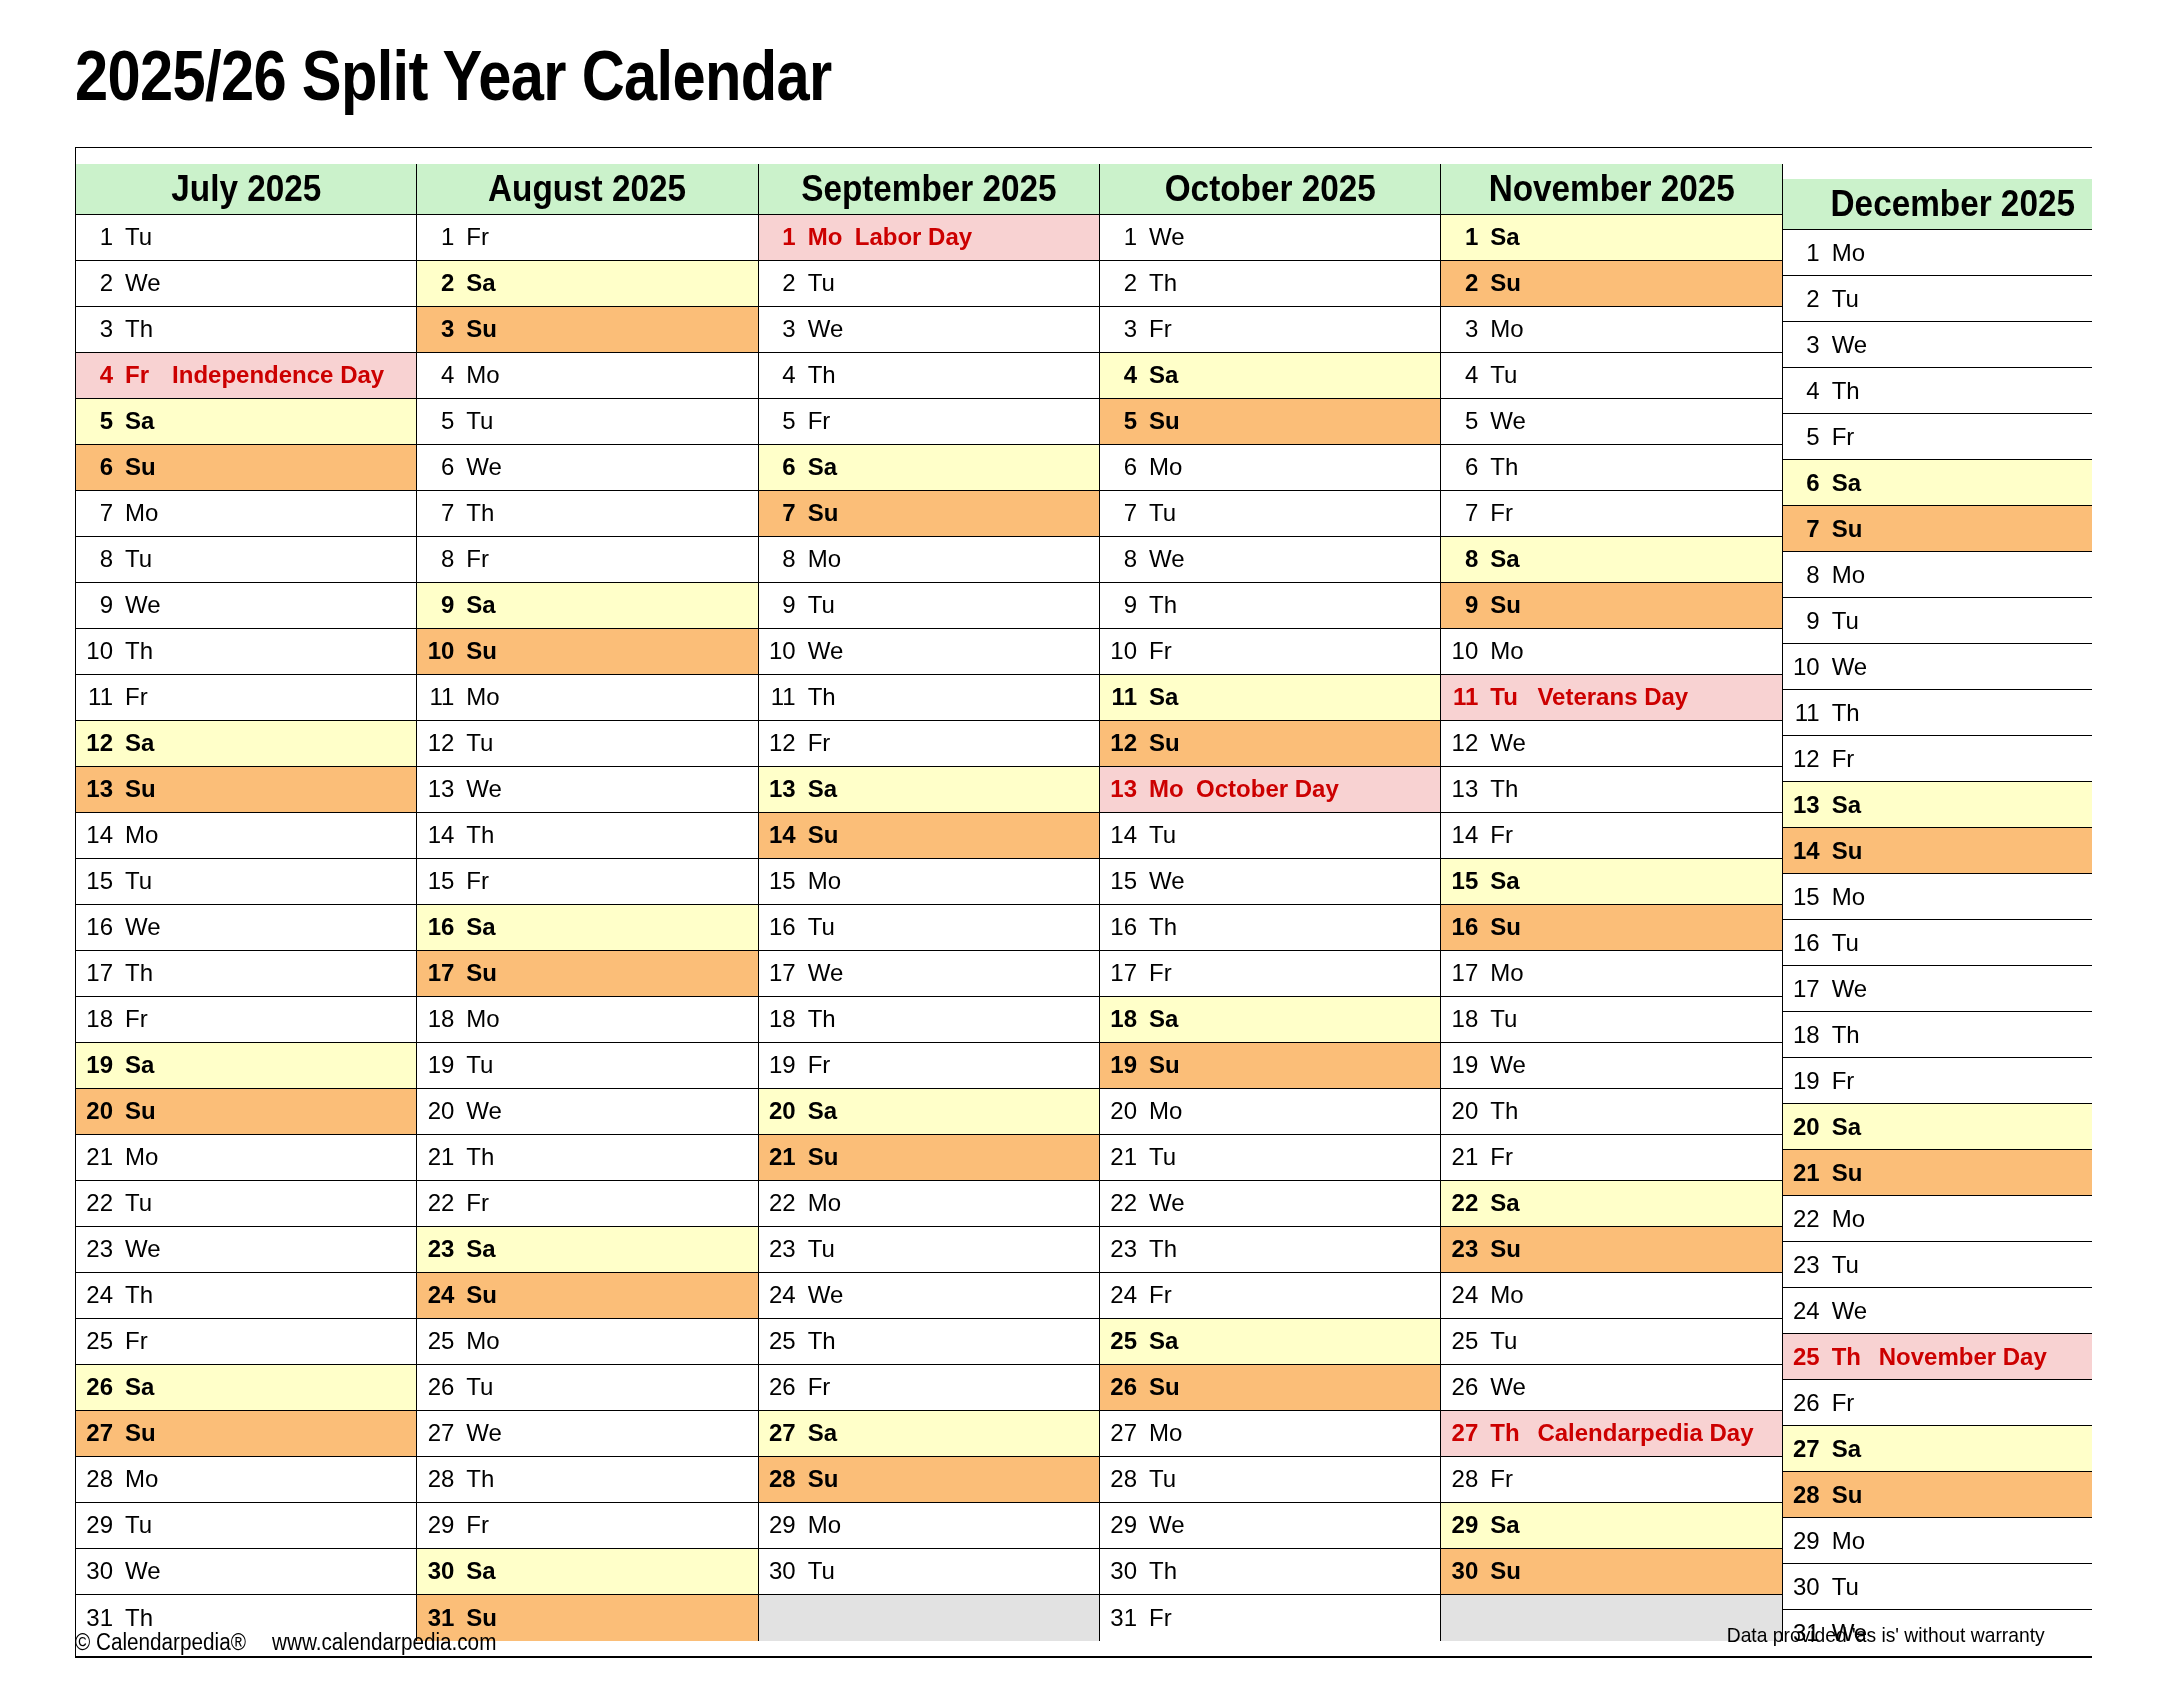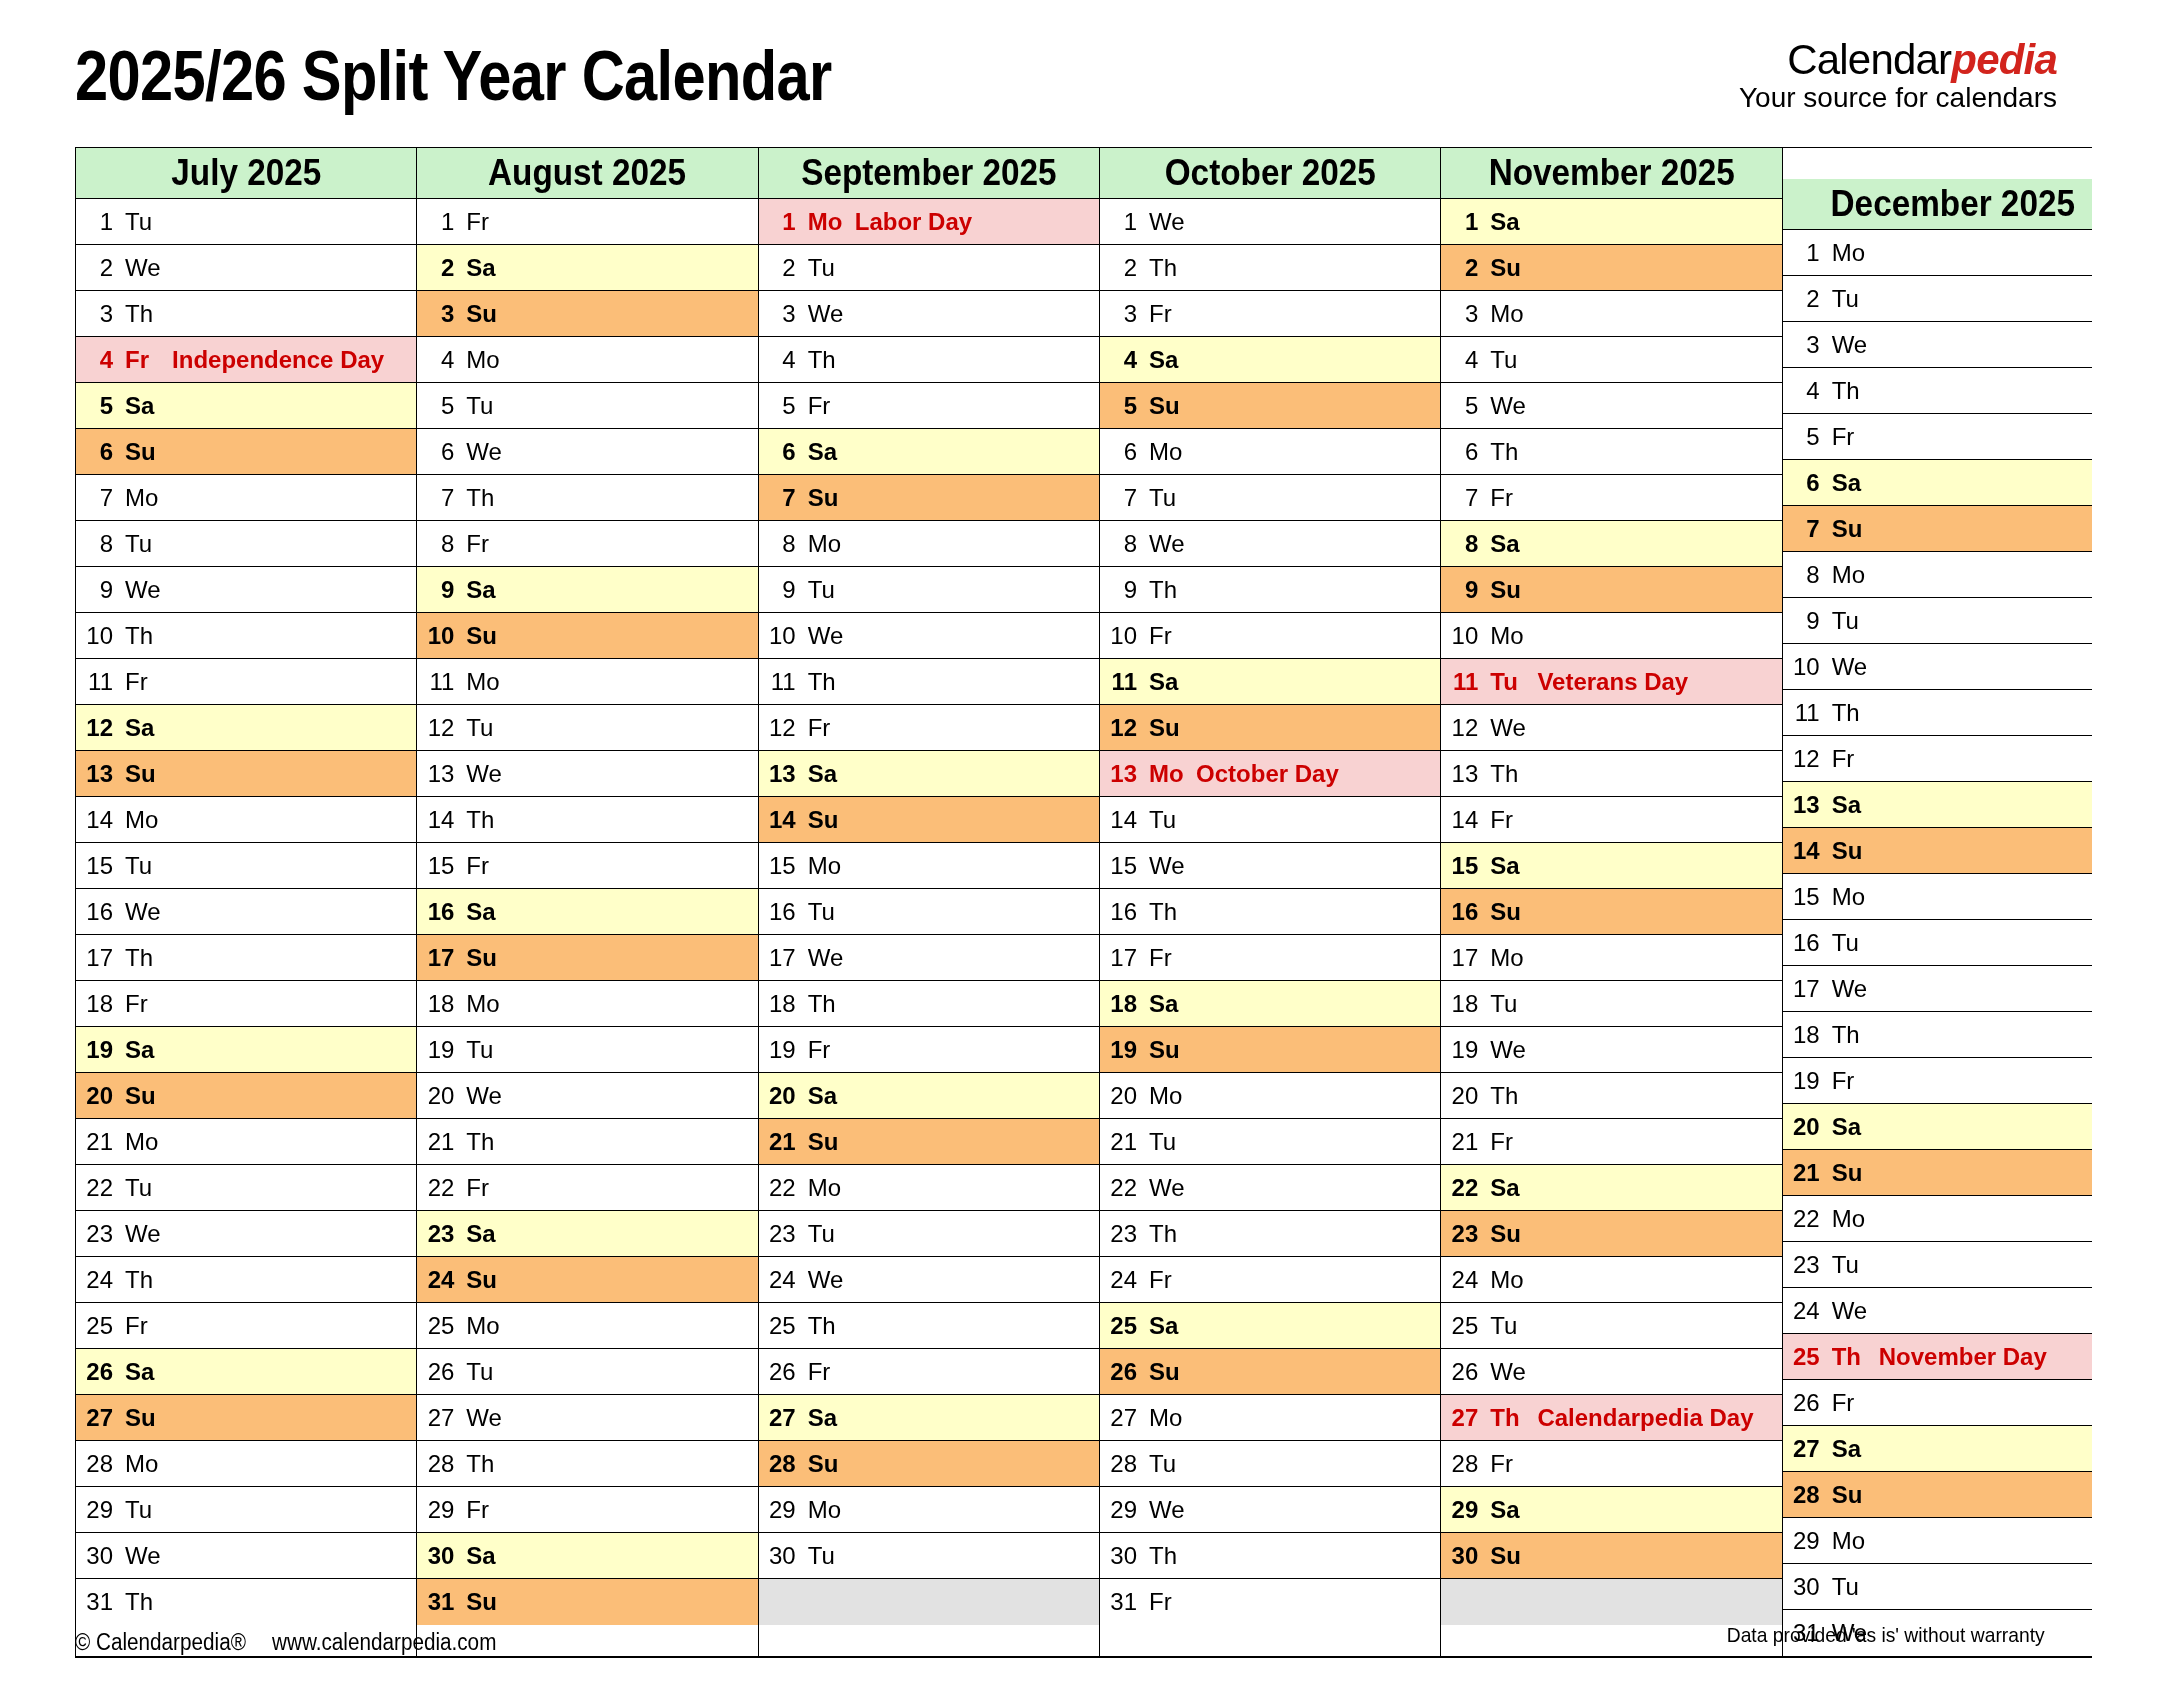--- a/index.html
+++ b/index.html
@@ -26,20 +26,21 @@
   .logo-line{font-size:42px;letter-spacing:-0.8px;white-space:nowrap;}
   .logo-red{font-weight:bold;font-style:italic;color:var(--logo-red);}
   .tagline{font-size:28px;margin-top:3.4px;white-space:nowrap;}
   
   .calendar{
     position:absolute;left:75px;top:147px;width:2049px;
     display:flex;
     border:1.7px solid #000;border-bottom-width:2.5px;
     background:#fff;
     box-sizing:border-box;
+    align-items:center;
   }
   .month-col{flex:1 1 0;display:flex;flex-direction:column;border-right:1.7px solid #000;min-width:0;}
   .month-col:last-child{border-right:none;margin-top:31px;}
   .month-header{
     height:51px;box-sizing:border-box;
     background:var(--header-green);
     border-bottom:1.7px solid #000;
     display:flex;align-items:center;justify-content:center;
     font-size:37px;font-weight:bold;white-space:nowrap;
   }
@@ -72,24 +73,20 @@
     transform:scaleX(.95);transform-origin:right top;
   }
 </style>
 </head>
 <body>
 
 <div class="page">
 
   <div class="page-title">2025/26 Split Year Calendar</div>
 
-  <div class="logo">
-    <div class="logo-line"><span>Calendar</span><span class="logo-red">pedia</span></div>
-    <div class="tagline">Your source for calendars</div>
-  </div>
 
   <div class="calendar">
       <div class="month-col">
         <div class="month-header">
           <span class="mh-text">July 2025</span>
         </div>
         <div class="day-cell">
           <span class="day-num">1</span>
           <span class="day-wd">Tu</span>
         </div>

